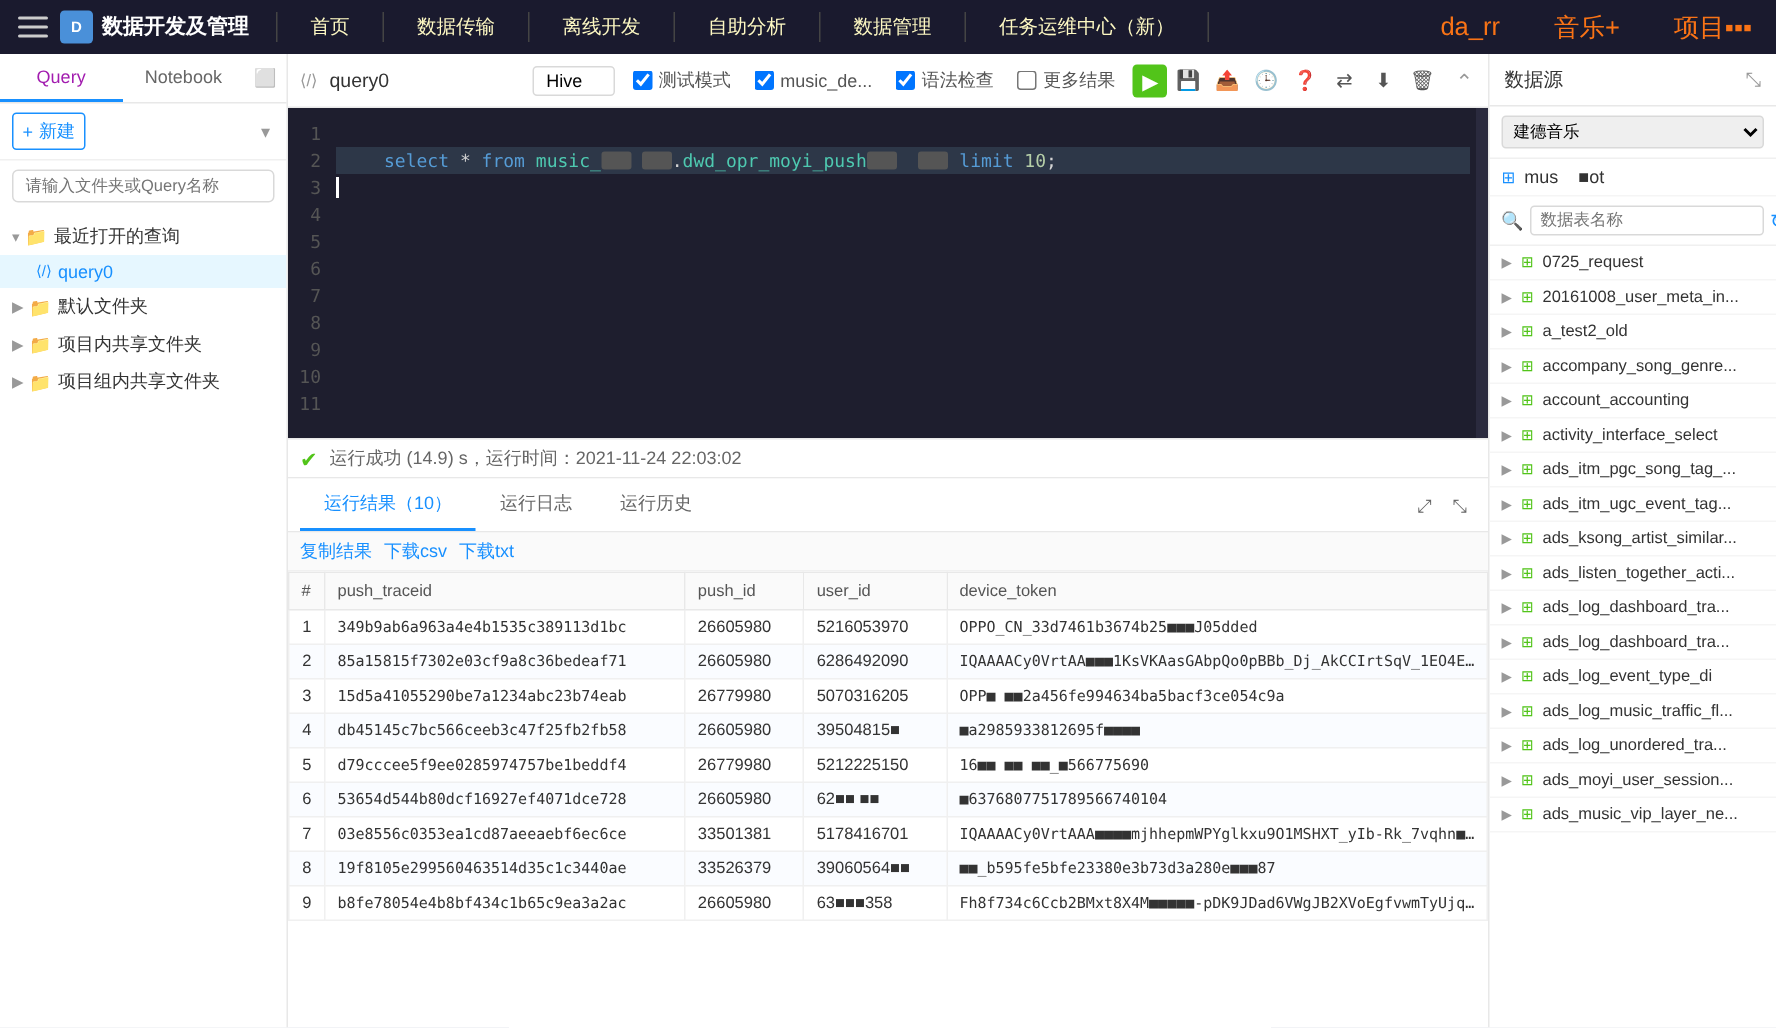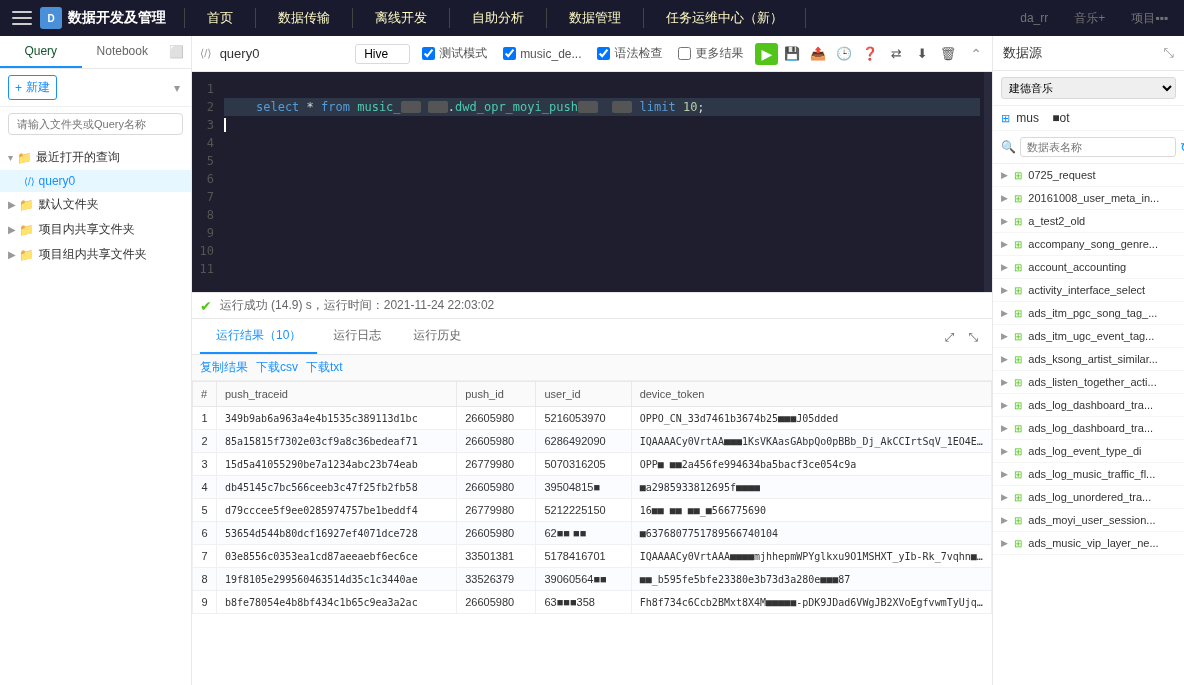--- a/index.html
+++ b/index.html
@@ -4,33 +4,33 @@
   <style>
     * { box-sizing: border-box; margin: 0; padding: 0; }
     body { font-family: 'Microsoft YaHei', Arial, sans-serif; font-size: 12px; background: #f0f2f5; color: #333; height: 685px; overflow: hidden; }
 
     
     .navbar { display: flex; align-items: center; background: #1a1a2e; color: #ccc; height: 36px; padding: 0 8px; gap: 4px; }
     .navbar-brand { display: flex; align-items: center; gap: 6px; color: #fff; font-weight: bold; font-size: 14px; margin-right: 12px; }
     .navbar-brand .logo { width: 22px; height: 22px; background: #4a90d9; border-radius: 3px; display: flex; align-items: center; justify-content: center; font-size: 10px; color: #fff; font-weight: bold; }
     .nav-item { padding: 0 16px; height: 36px; display: flex; align-items: center; cursor: pointer; font-size: 13px; color: #fef9c3; }
     .nav-separator { width: 1px; height: 20px; background: #444; margin: 0 2px; }
-    .nav-right { margin-left: auto; display: flex; align-items: center; gap: 10px; font-size: 12px; color: #737373; }
+    .nav-right { margin-left: auto; display: flex; align-items: center; gap: 20px; font-size: 17px; color: #f97316; }
     .nav-right-item { padding: 4px 8px; cursor: pointer; }
     .hamburger { width: 28px; height: 28px; display: flex; flex-direction: column; justify-content: center; gap: 4px; cursor: pointer; padding: 4px; }
     .hamburger span { display: block; height: 2px; background: #ccc; border-radius: 1px; }
 
     
     .main-layout { display: flex; height: calc(685px - 36px); }
 
     
     .sidebar { width: 192px; background: #fff; border-right: 1px solid #e8e8e8; display: flex; flex-direction: column; }
     .sidebar-tabs { display: flex; border-bottom: 1px solid #e8e8e8; }
     .sidebar-tab { flex: 1; padding: 8px 4px; text-align: center; cursor: pointer; font-size: 12px; color: #666; border-bottom: 2px solid transparent; }
-    .sidebar-tab.active { color: #14532d; border-bottom-color: #1890ff; }
+    .sidebar-tab.active { color: #a21caf; border-bottom-color: #1890ff; }
     .sidebar-actions { display: flex; align-items: center; justify-content: space-between; padding: 6px 8px; border-bottom: 1px solid #f0f0f0; }
     .new-btn { display: flex; align-items: center; gap: 4px; color: #1890ff; cursor: pointer; font-size: 12px; padding: 3px 6px; border: 1px solid #1890ff; border-radius: 3px; }
     .expand-btn { color: #999; cursor: pointer; font-size: 12px; padding: 3px; }
     .search-box { margin: 6px 8px; }
     .search-box input { width: 100%; padding: 4px 8px; border: 1px solid #d9d9d9; border-radius: 4px; font-size: 11px; color: #666; outline: none; }
     .sidebar-tree { flex: 1; overflow-y: auto; padding: 4px 0; }
     .tree-item { display: flex; align-items: center; gap: 4px; padding: 4px 8px; cursor: pointer; font-size: 12px; }
     .tree-item .tree-icon { font-size: 10px; color: #999; }
     .tree-item .folder-icon { color: #faad14; }
     .tree-subitem { display: flex; align-items: center; gap: 4px; padding: 4px 8px 4px 24px; cursor: pointer; font-size: 12px; }

